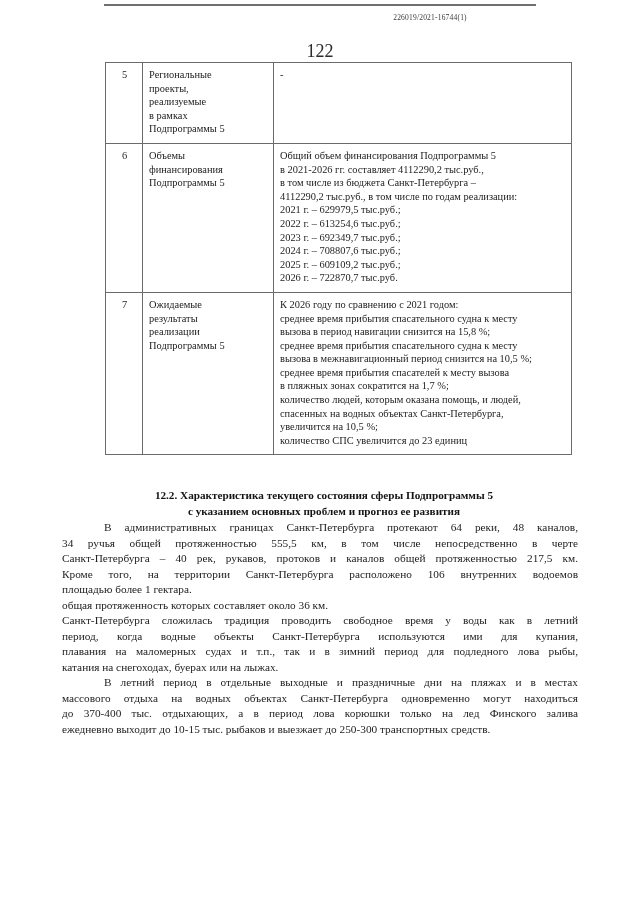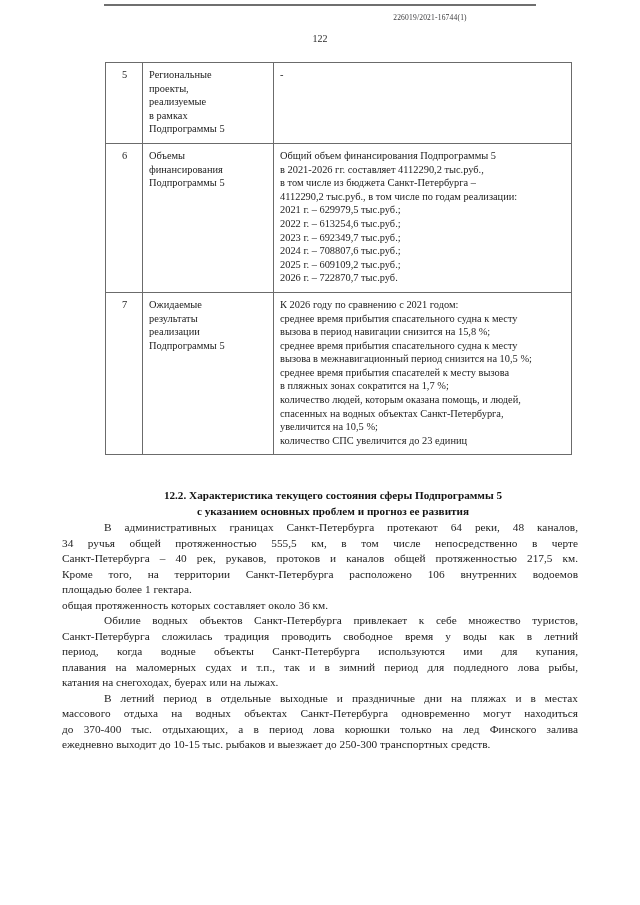--- a/index.html
+++ b/index.html
@@ -44,24 +44,24 @@
     font-size: 7.5px;
     letter-spacing: 0.2px;
     color: #39393b;
     font-family: "Liberation Serif", serif;
   }
 
   
   .page-number {
     position: absolute;
     left: 0;
-    top: 33px;
+    top: 41px;
     width: 640px;
     text-align: center;
-    font-size: 10px;
+    font-size: 18px;
     color: #2a2a2a;
   }
 
   
   .tbl {
     position: absolute;
     left: 105px;
     top: 62px;
     width: 430px;
     border-collapse: collapse;
@@ -80,21 +80,21 @@
   .col-body  { width: 286px; }
 
   .cell-lines > span {
     display: block;
     white-space: pre;
   }
 
   
   .heading {
     position: absolute;
-    left: 73px;
+    left: 64px;
     top: 487px;
     width: 520px;
     text-align: center;
     font-weight: bold;
     font-size: 11.2px;
     line-height: 16px;
     color: #141414;
   }
   .heading span { display: block; }
 
@@ -200,21 +200,20 @@
         <span class="ln first">В административных границах Санкт-Петербурга протекают 64 реки, 48 каналов,</span>
         <span class="ln">34 ручья общей протяженностью 555,5 км, в том числе непосредственно в черте</span>
         <span class="ln">Санкт-Петербурга – 40 рек, рукавов, протоков и каналов общей протяженностью 217,5 км.</span>
         <span class="ln">Кроме того, на территории Санкт-Петербурга расположено 106 внутренних водоемов</span>
         <span class="ln last">площадью более 1 гектара.</span>
       </p>
     <p class="para">
         <span class="ln last">общая протяженность которых составляет около 36 км.</span>
       </p>
     <p class="para">
-        <span class="ln first">Обилие водных объектов Санкт-Петербурга привлекает к себе множество туристов,</span>
         <span class="ln">Санкт-Петербурга сложилась традиция проводить свободное время у воды как в летний</span>
         <span class="ln">период, когда водные объекты Санкт-Петербурга используются ими для купания,</span>
         <span class="ln">плавания на маломерных судах и т.п., так и в зимний период для подледного лова рыбы,</span>
         <span class="ln last">катания на снегоходах, буерах или на лыжах.</span>
       </p>
     <p class="para">
         <span class="ln first">В летний период в отдельные выходные и праздничные дни на пляжах и в местах</span>
         <span class="ln">массового отдыха на водных объектах Санкт-Петербурга одновременно могут находиться</span>
         <span class="ln">до 370-400 тыс. отдыхающих, а в период лова корюшки только на лед Финского залива</span>
         <span class="ln last">ежедневно выходит до 10-15 тыс. рыбаков и выезжает до 250-300 транспортных средств.</span>

